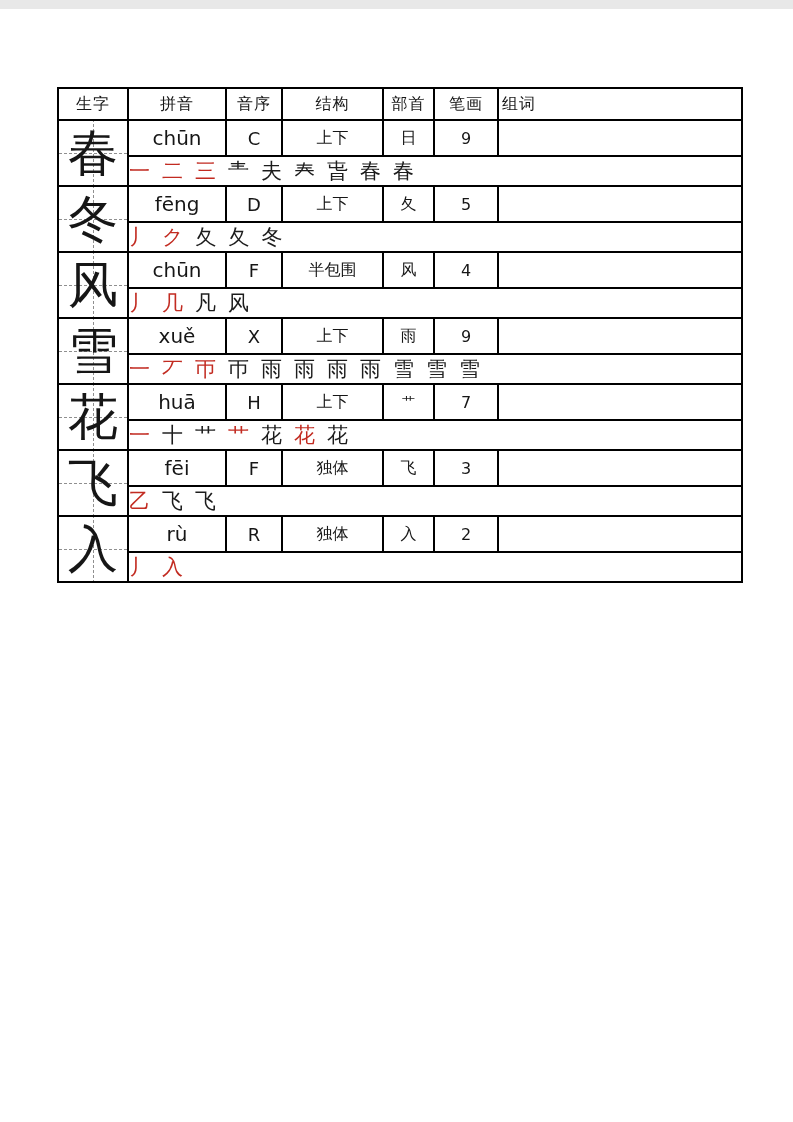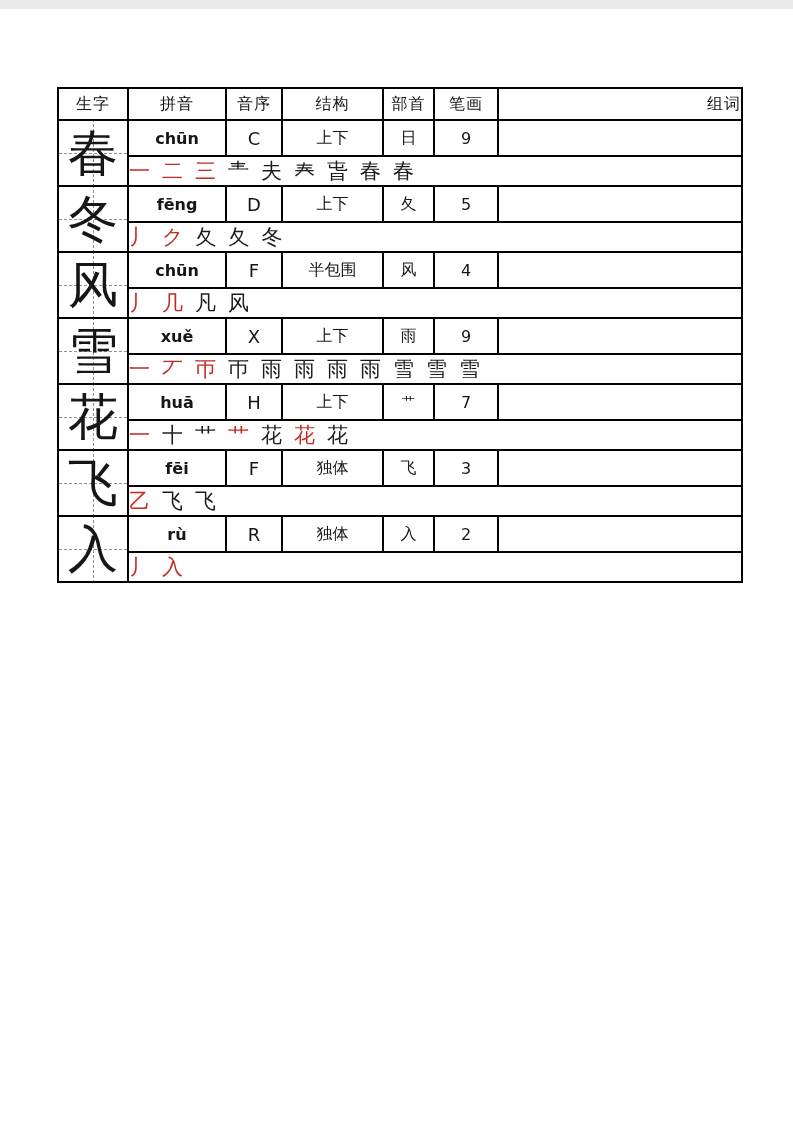--- a/index.html
+++ b/index.html
@@ -27,21 +27,21 @@
     margin: 0;
     overflow: hidden;
   }
   tr.header-row th {
     height: 30px;
     font-size: 16px;
     font-weight: normal;
     text-align: center;
     letter-spacing: 1px;
   }
-  tr.header-row th.words-header { text-align: right; padding-left: 16px; }
+  tr.header-row th.words-header { text-align: left; padding-left: 3px; }
   tr.data-row td { height: 34px; }
   tr.stroke-row td { height: 28px; border-radius: 6px; }
 
   td.char-cell {
     position: relative;
     text-align: center;
     vertical-align: middle;
   }
   .v-guide {
     position: absolute;
@@ -62,22 +62,21 @@
   .big-char {
     position: relative;
     display: block;
     font-size: 50px;
     line-height: 62px;
     font-family: "Liberation Serif", "DejaVu Serif", serif;
   }
   td.pinyin-cell {
     text-align: center;
     font-family: "DejaVu Sans", "Liberation Sans", sans-serif;
-    font-size: 16px;
-    font-weight: bold;
+    font-size: 20px;
   }
   td.initial-cell {
     text-align: center;
     font-family: "DejaVu Sans", "Liberation Sans", sans-serif;
     font-size: 18px;
   }
   td.structure-cell, td.radical-cell {
     text-align: center;
     font-size: 16px;
   }

